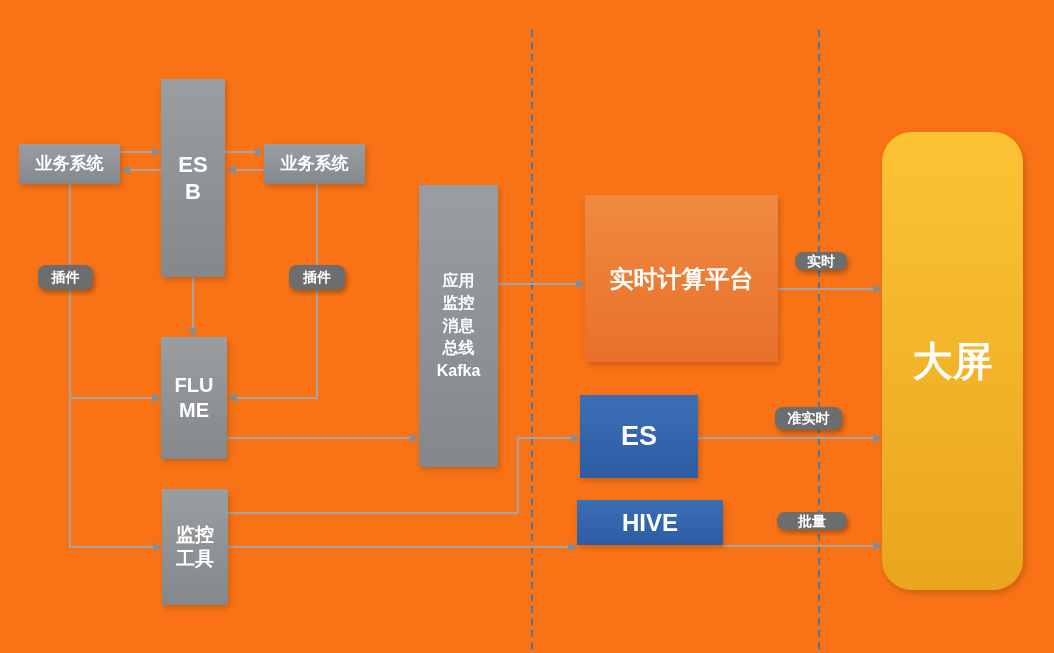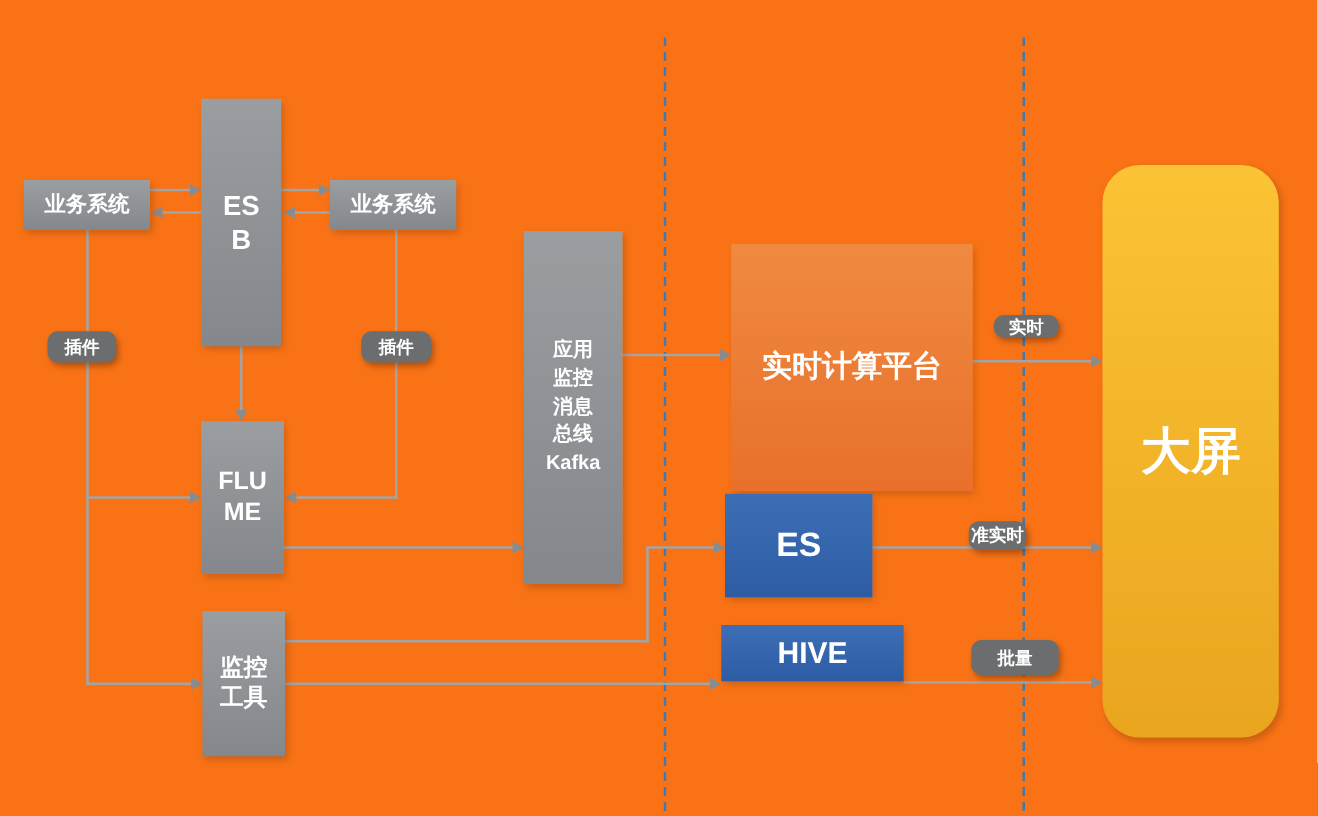--- a/index.html
+++ b/index.html
@@ -114,33 +114,33 @@
 
   <div class="node gray" style="left:162px;top:489px;width:66px;height:116px;font-size:19px;"><span>监控
 工具</span></div>
 
   <div class="node gray" style="left:419px;top:185px;width:79px;height:282px;font-size:16px;line-height:1.4;"><span>应用
 监控
 消息
 总线
 Kafka</span></div>
 
-  <div class="node orange" style="left:585px;top:195px;width:193px;height:198px;font-size:24px;"><span>实时计算平台</span></div>
+  <div class="node orange" style="left:585px;top:195px;width:193px;height:167px;font-size:24px;"><span>实时计算平台</span></div>
 
   <div class="node blue" style="left:580px;top:395px;width:118px;height:83px;font-size:27px;"><span>ES</span></div>
 
   <div class="node blue" style="left:577px;top:500px;width:146px;height:45px;font-size:24px;"><span>HIVE</span></div>
 
 
   <div class="node yellow" style="left:882px;top:132px;width:141px;height:458px;font-size:40px;"><span>大屏</span></div>
 
   <div class="badge" style="left:38px;top:265px;width:55px;height:25px;"><span>插件</span></div>
 
   <div class="badge" style="left:289px;top:265px;width:56px;height:25px;"><span>插件</span></div>
 
 
   <div class="badge" style="left:795px;top:252px;width:52px;height:18px;"><span>实时</span></div>
 
-  <div class="badge" style="left:775px;top:417px;width:46px;height:23px;"><span>准实时</span></div>
+  <div class="badge" style="left:775px;top:407px;width:67px;height:23px;"><span>准实时</span></div>
 
-  <div class="badge" style="left:777px;top:512px;width:70px;height:28px;"><span>批量</span></div>
+  <div class="badge" style="left:777px;top:512px;width:70px;height:18px;"><span>批量</span></div>
 
 </div>
 
 </body></html>

